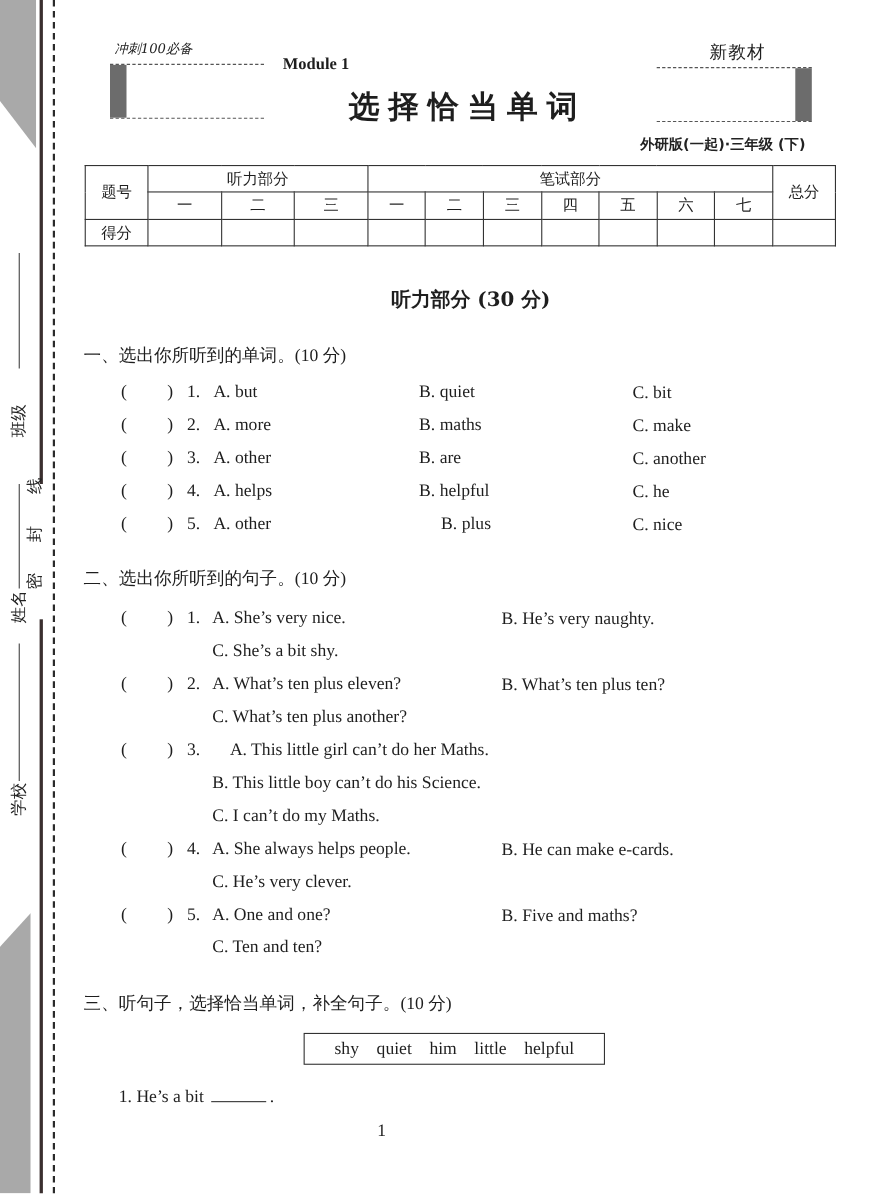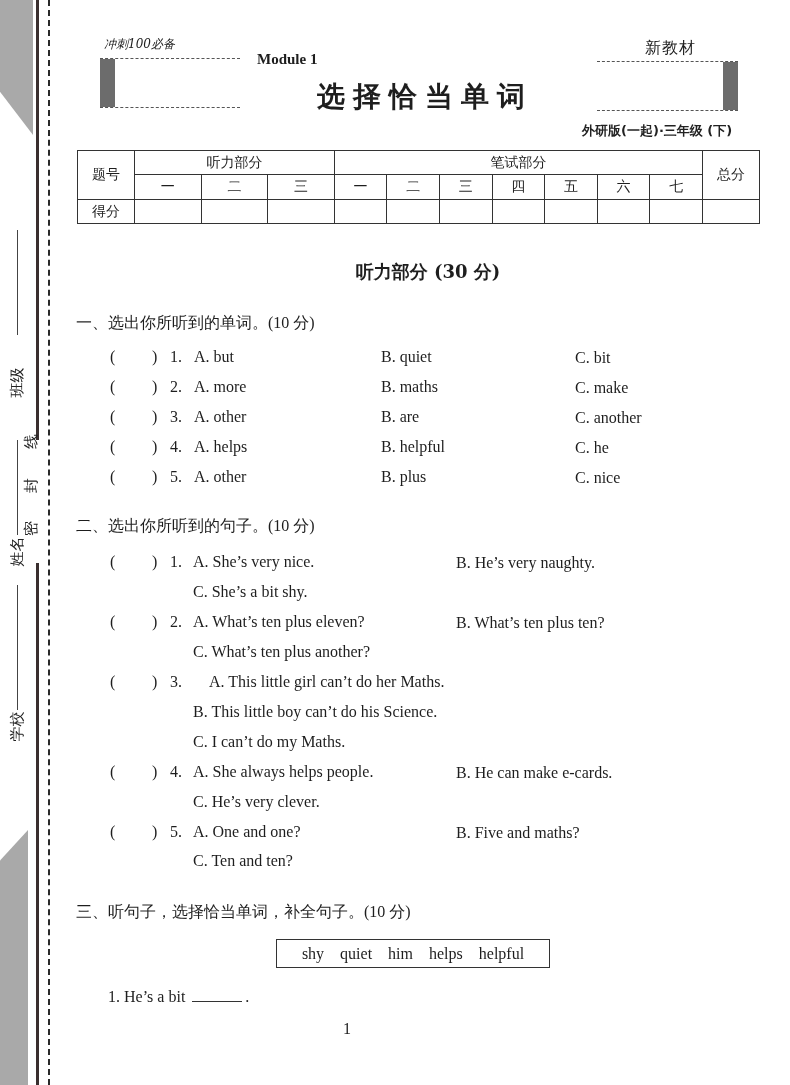--- a/index.html
+++ b/index.html
@@ -205,21 +205,21 @@
   <span class="line" style="left:170px;top:438px">4.</span>
   <span class="line" style="left:194px;top:438px">A.  helps</span>
   <span class="line" style="left:381px;top:438px">B.  helpful</span>
   <span class="line" style="left:575px;top:439px">C.  he</span>
 </div>
 <div>
   <span class="line" style="left:110px;top:468px">(</span>
   <span class="line" style="left:152px;top:468px">)</span>
   <span class="line" style="left:170px;top:468px">5.</span>
   <span class="line" style="left:194px;top:468px">A.  other</span>
-  <span class="line" style="left:381px;top:468px">B.  plus</span>
+  <span class="line" style="left:401px;top:468px">B.  plus</span>
   <span class="line" style="left:575px;top:469px">C.  nice</span>
 </div>
 
 <div class="sec-title" style="top:516px">
   <span>二、选出你所听到的句子。</span><span class="pts">(10 分)</span>
 </div>
 
 <div>
   <span class="line" style="left:110px;top:553px">(</span>
   <span class="line" style="left:152px;top:553px">)</span>
@@ -262,21 +262,21 @@
 </div>
 
 <div class="sec-title" style="top:902px">
   <span>三、听句子，选择恰当单词，补全句子。</span><span class="pts">(10 分)</span>
 </div>
 
 <div class="wordbox">
   <span>shy</span>
   <span>quiet</span>
   <span>him</span>
-  <span>helps</span>
+  <span>little</span>
   <span>helpful</span>
 </div>
 
 <div class="line" style="left:108px;top:987px">
   <span>1.</span>
   <span>He’s a bit</span>
   <span class="blank"></span><span>.</span>
 </div>
 
 <div class="page-num">1</div>

